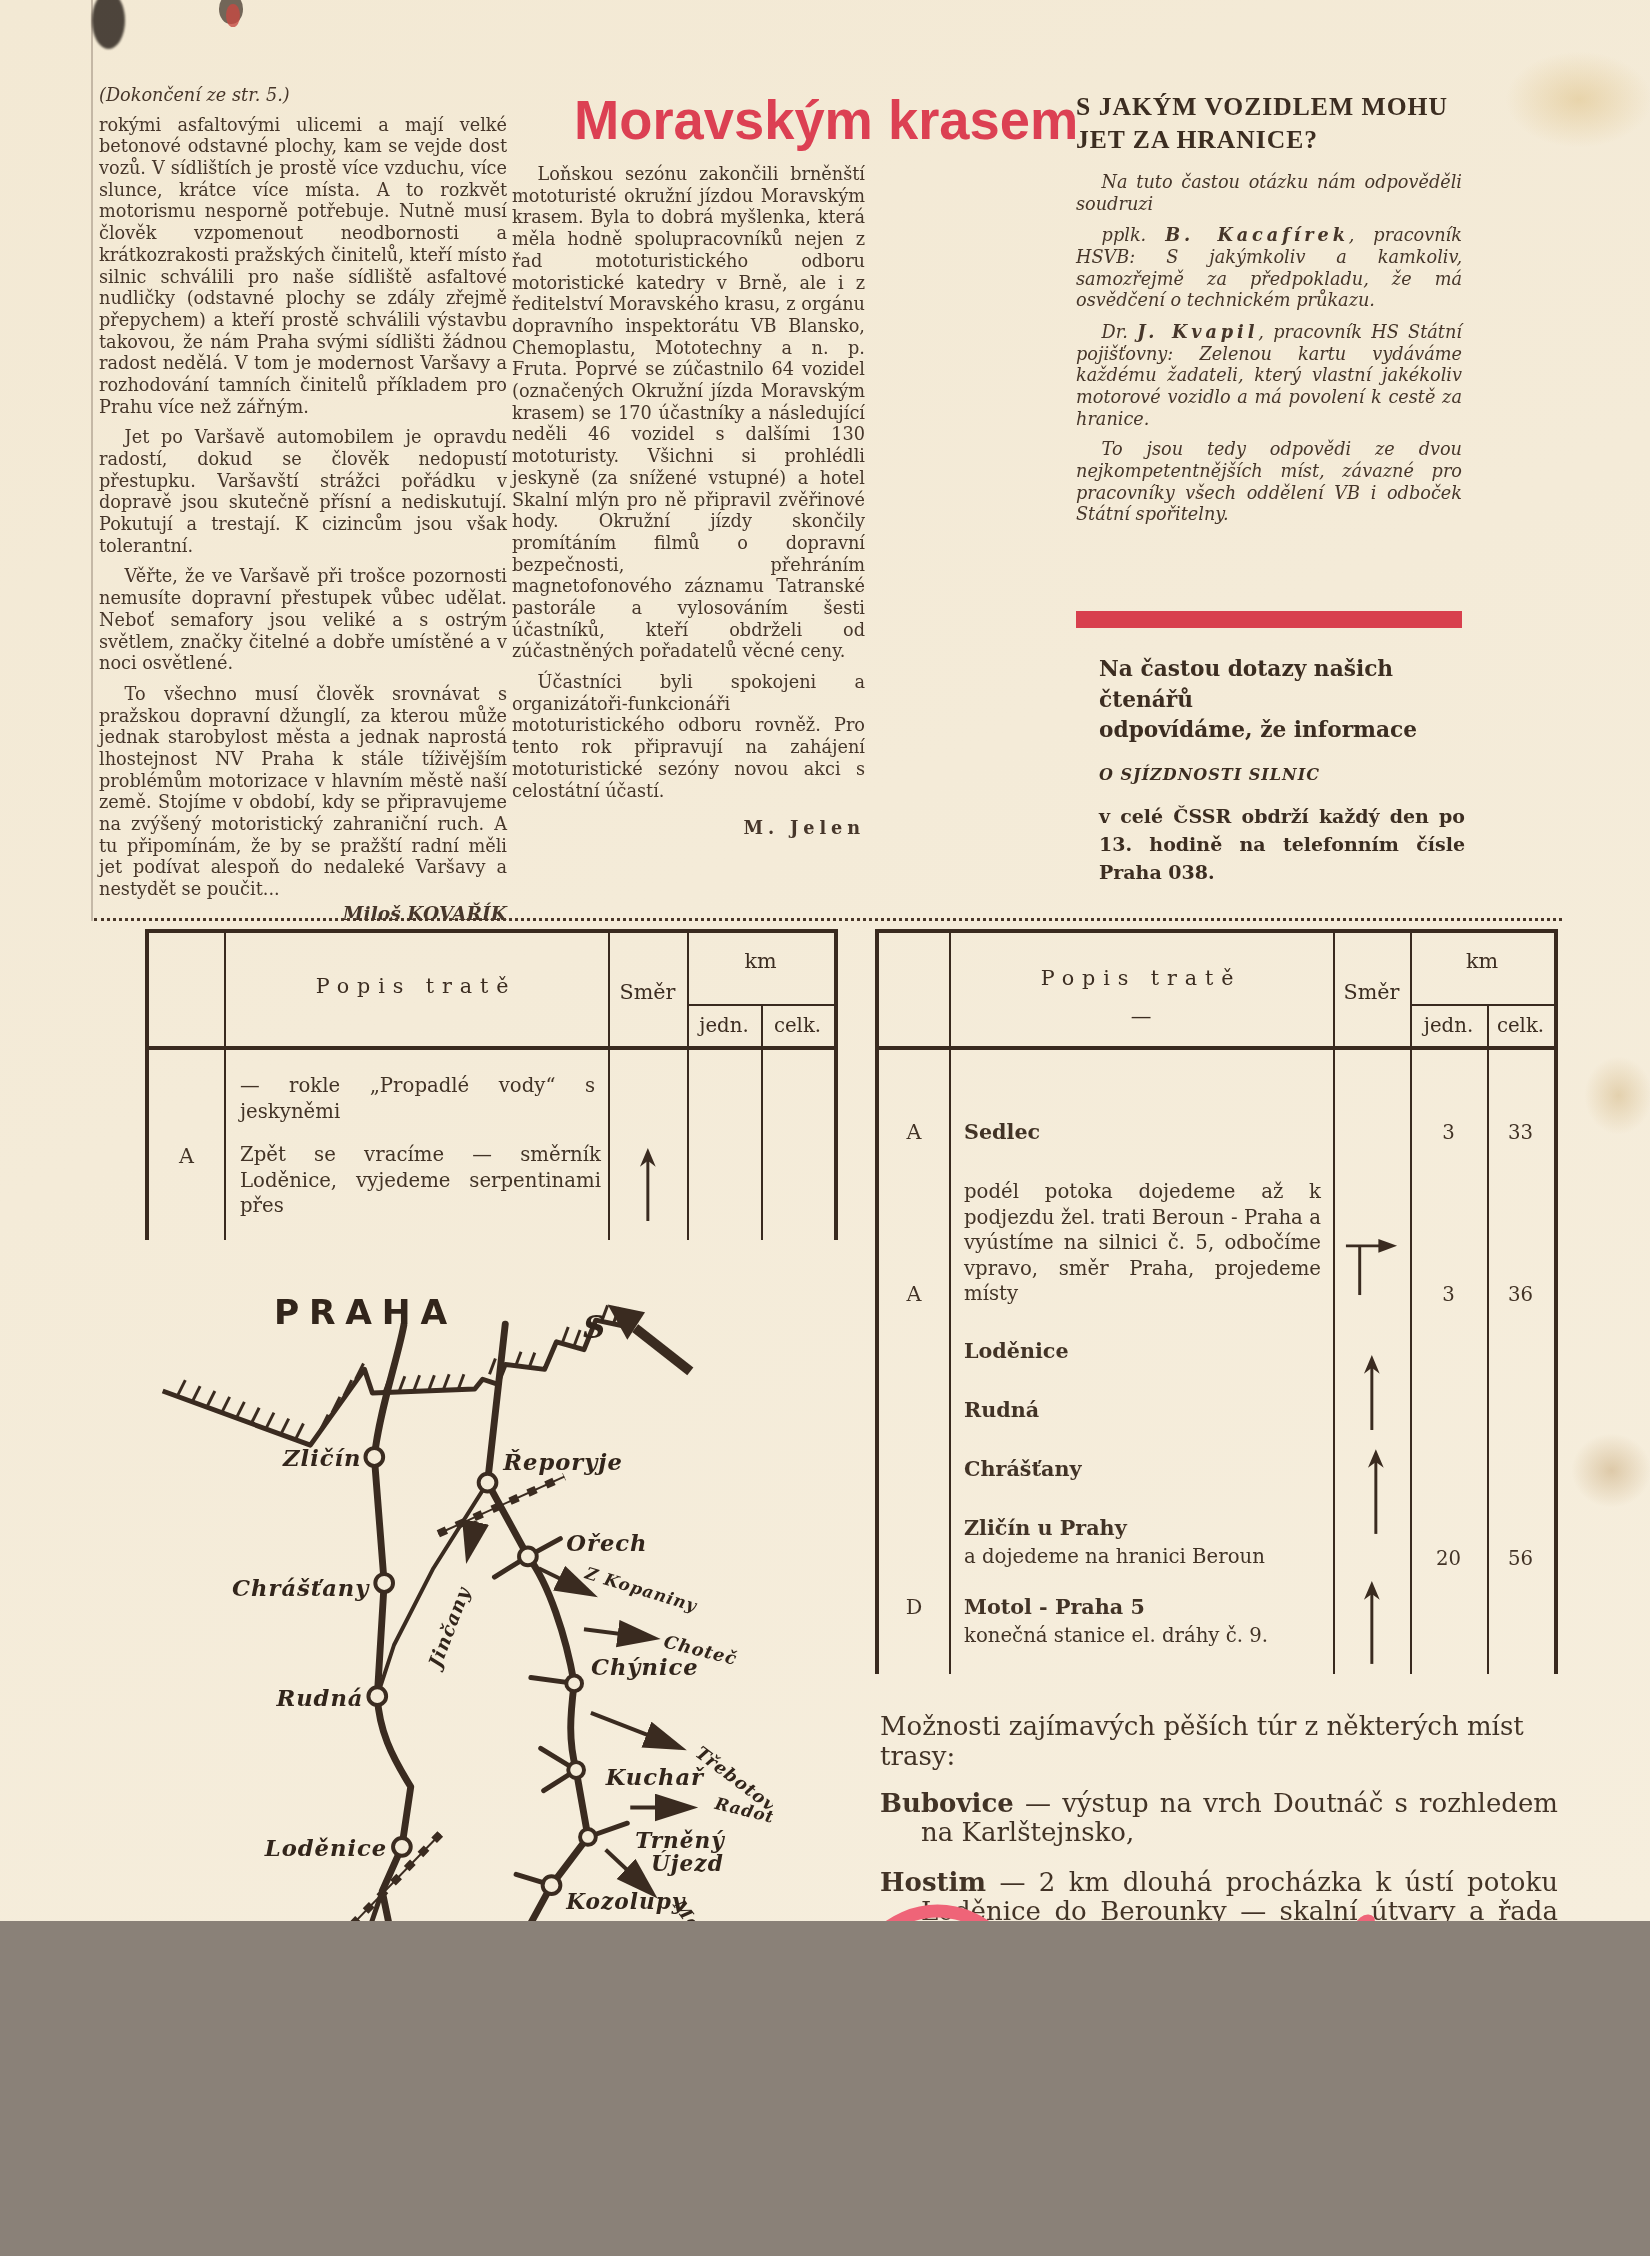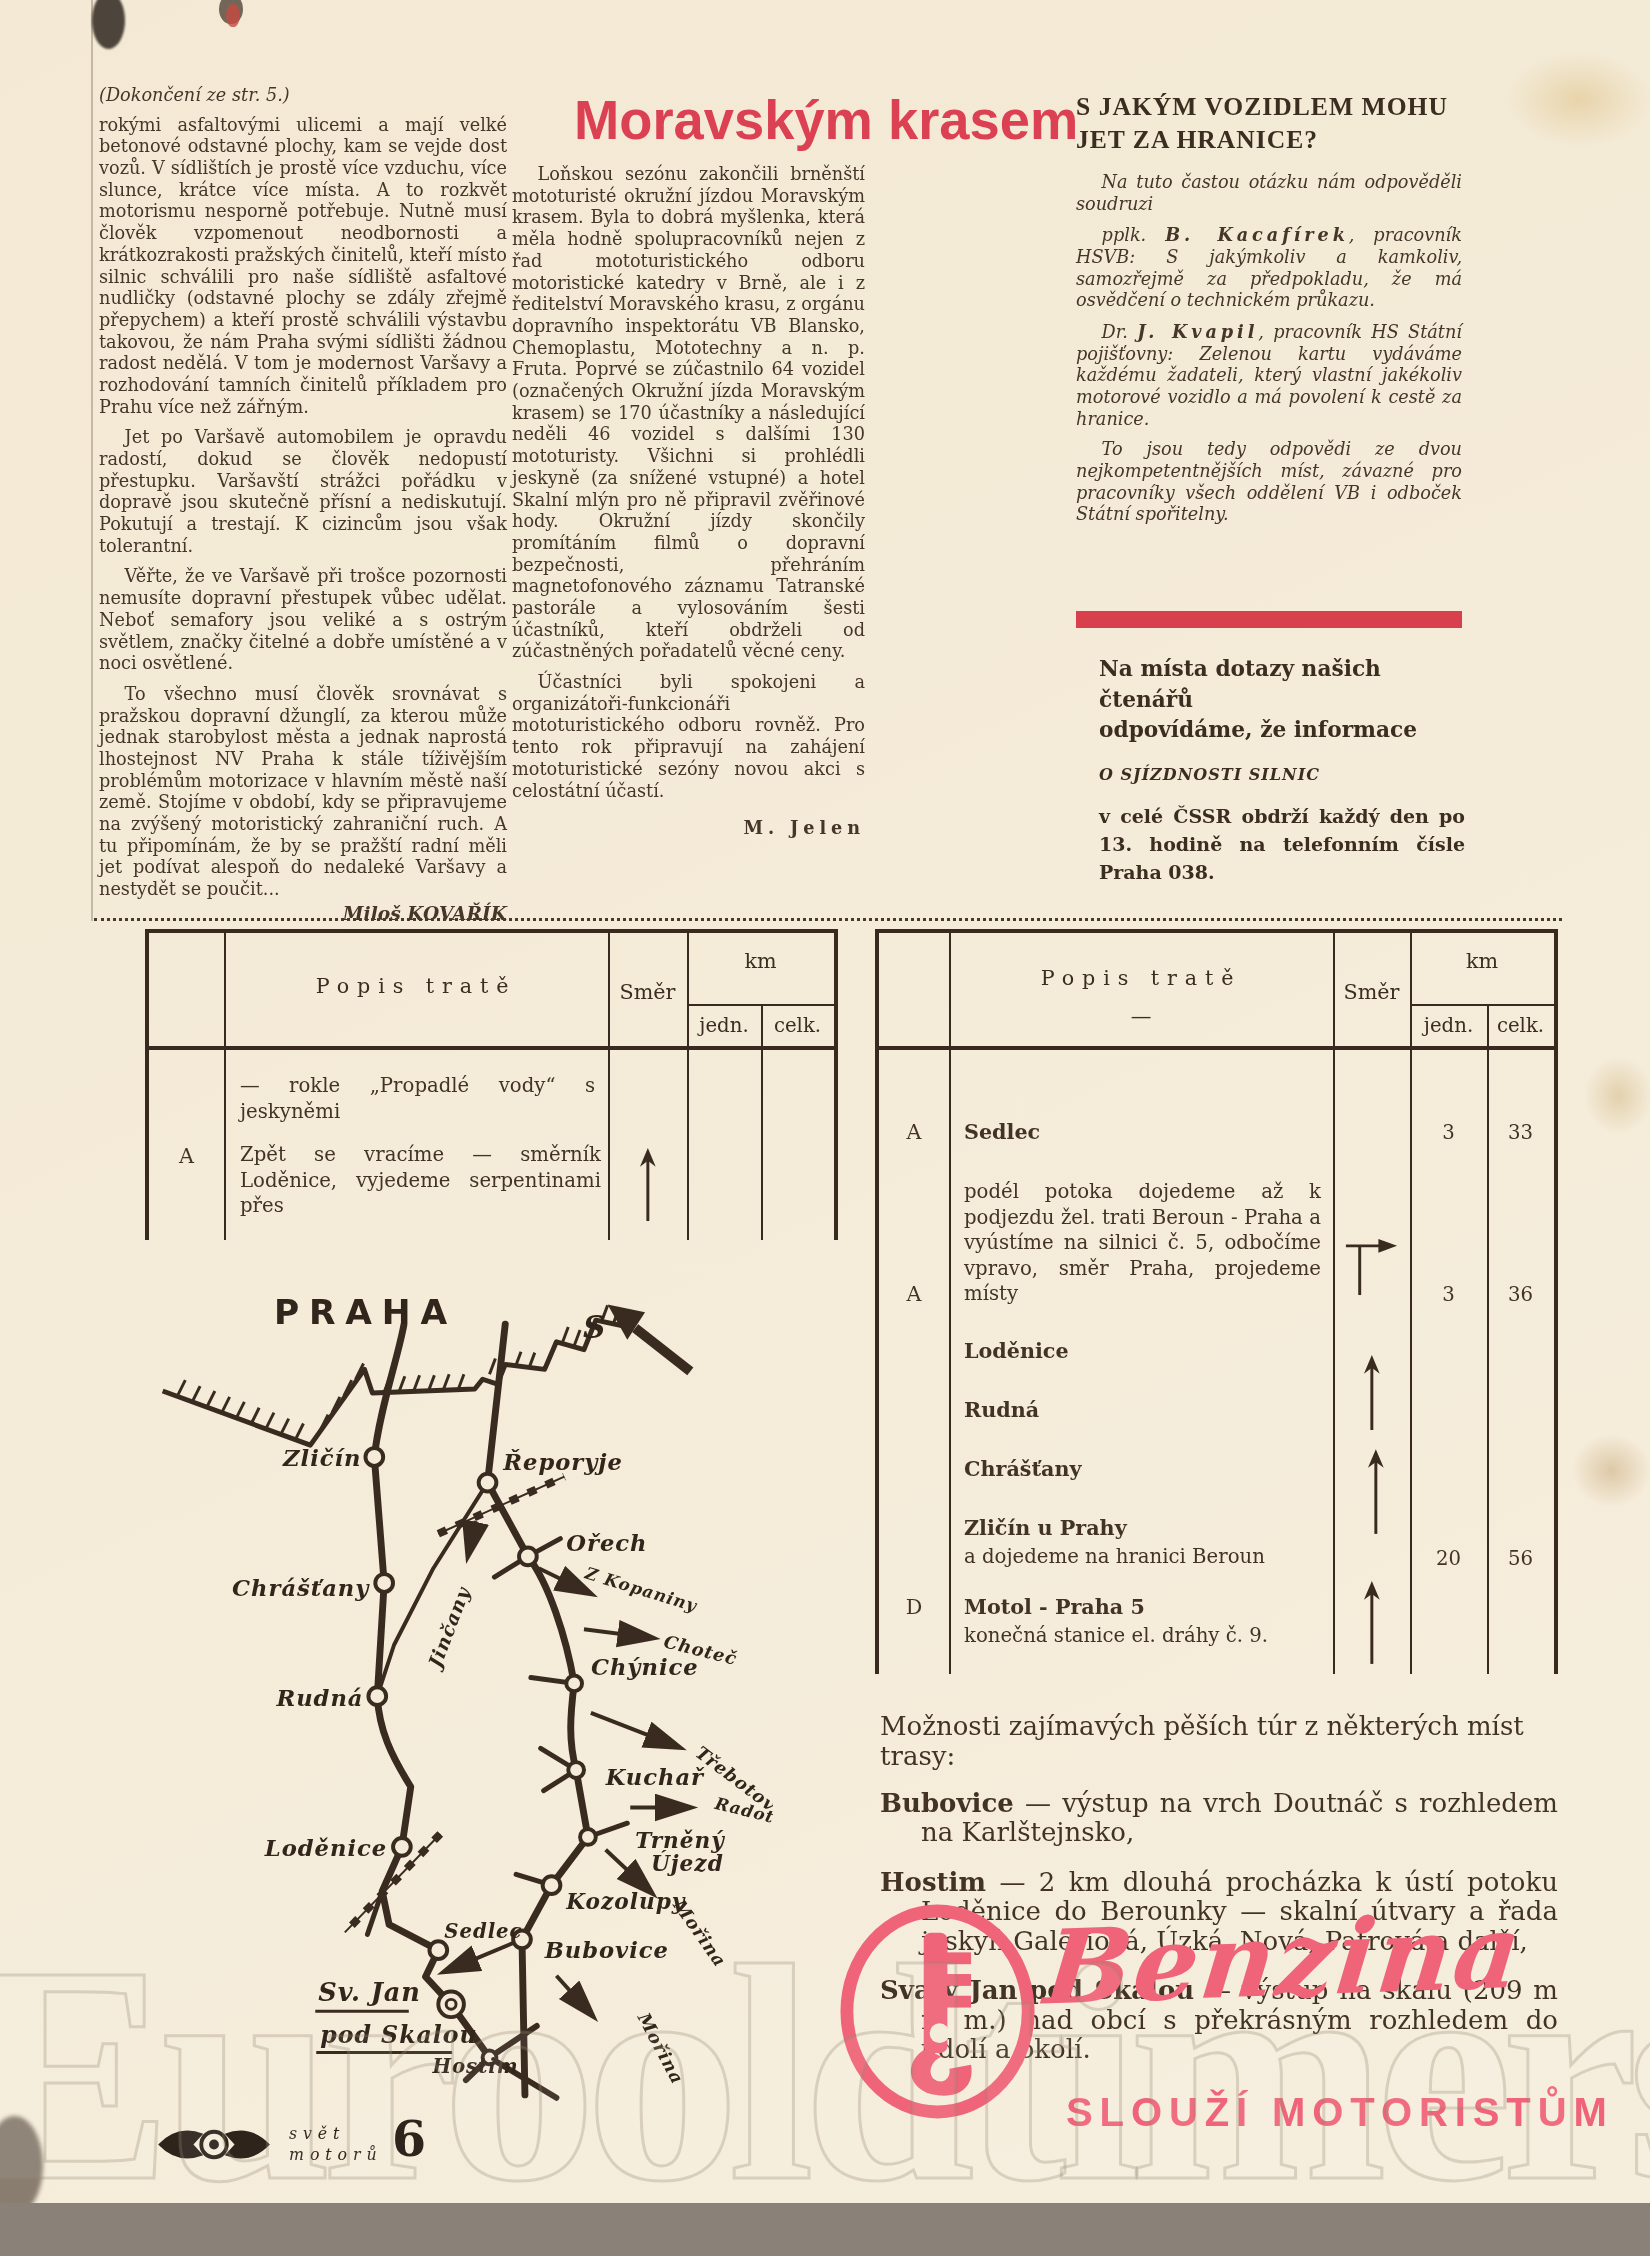--- a/index.html
+++ b/index.html
@@ -1,16 +1,16 @@
 <!DOCTYPE html>
 <html><head>
 <meta charset="utf-8">
 <style>
   html,body{margin:0;padding:0;background:#8a8178;}
-  #page{position:relative;width:1650px;height:2203px;overflow:hidden;
+  #page{position:relative;width:1650px;height:1921px;overflow:hidden;
         background:linear-gradient(155deg,#f3e9d4 0%,#f4ebd8 45%,#f6eedd 100%);
         font-family:"DejaVu Serif",serif;color:#46362a;}
   .abs{position:absolute;}
   
   .col{position:absolute;text-align:justify;font-size:17.7px;line-height:21.7px;}
   .col p{margin:0 0 8.9px 0;text-indent:25.6px;}
   .col p.noindent{text-indent:0;}
   .cont-note{font-style:italic;margin:0 0 7.9px 0;}
   .sig{text-align:right;font-style:italic;font-weight:bold;font-size:18.7px;}
   .sig-spaced{text-align:right;font-weight:bold;letter-spacing:4.9px;font-size:17.7px;}
@@ -95,21 +95,21 @@
       <span>JET ZA HRANICE?</span>
     </div>
     <p class="ital">Na tuto častou otázku nám odpověděli soudruzi</p>
     <p class="ital"><span>pplk.</span>&nbsp;<span class="spname">B. Kacafírek</span><span>, pracovník HSVB:</span> <span>S jakýmkoliv a kamkoliv, samozřejmě za předpokladu, že má osvědčení o technickém průkazu.</span></p>
     <p class="ital"><span>Dr.</span>&nbsp;<span class="spname">J. Kvapil</span><span>, pracovník HS Státní pojišťovny:</span> <span>Zelenou kartu vydáváme každému žadateli, který vlastní jakékoliv motorové vozidlo a má povolení k cestě za hranice.</span></p>
     <p class="ital">To jsou tedy odpovědi ze dvou nejkompetentnějších míst, závazné pro pracovníky všech oddělení VB i odboček Státní spořitelny.</p>
   </div>
   <div class="red-bar"></div>
 
   <div class="notice">
-    <div class="l">Na místa dotazy našich čtenářů</div>
+    <div class="l">Na častou dotazy našich čtenářů</div>
     <div class="l">odpovídáme, že informace</div>
     <div class="h">O SJÍZDNOSTI SILNIC</div>
     <div class="b">v celé ČSSR obdrží každý den po 13. hodině na telefonním čísle Praha 038.</div>
   </div>
 
   <div class="dotline"></div>
 
   <div class="tbl" style="left:145px;top:929px;width:685px;height:307px;">
     <div class="vline" style="left:75px;"></div>
     <div class="vline" style="left:459px;"></div>

